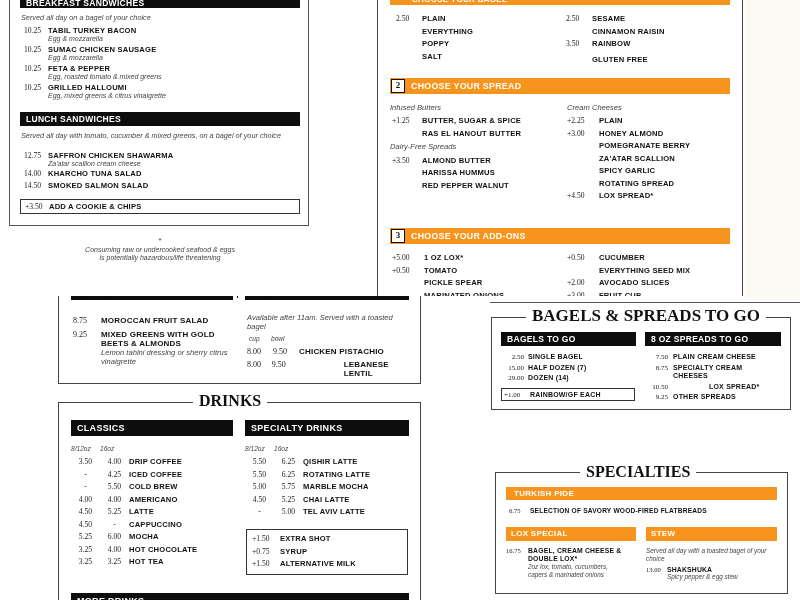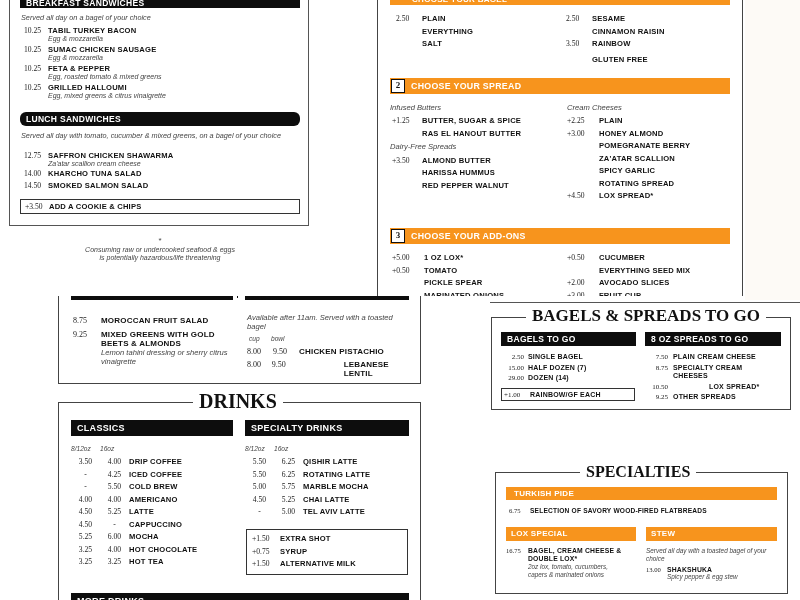--- a/index.html
+++ b/index.html
@@ -53,21 +53,21 @@
     </div>
     <div style="height:19px;">
       <div class="row">
           <span class="price" style="width:24px;">10.25</span>
           <span class="item">GRILLED HALLOUMI</span>
         </div>
       <div class="sub" style="margin-left:24px;">Egg, mixed greens &amp; citrus vinaigrette</div>
     </div>
   </div>
 
-  <div class="hdr-black" style="position:absolute; left:10px; top:118px; width:280px;border-radius:6px;">LUNCH SANDWICHES</div>
+  <div class="hdr-black" style="position:absolute; left:10px; top:118px; width:280px;">LUNCH SANDWICHES</div>
   <div class="note" style="position:absolute; left:11px; top:138px; width:280px;">Served all day with tomato, cucumber &amp; mixed greens, on a bagel of your choice</div>
 
   <div style="position:absolute; left:14px; top:157px; width:280px;">
     <div style="height:18px;">
       <div class="row">
           <span class="price" style="width:24px;">12.75</span>
           <span class="item">SAFFRON CHICKEN SHAWARMA</span>
         </div>
       <div class="sub" style="margin-left:24px;">Za'atar scallion cream cheese</div>
     </div>
@@ -103,20 +103,24 @@
     <span class="ttl" style="margin-left:22px; font-size:8px; line-height:8px;">CHOOSE YOUR BAGEL</span>
   </div>
   <div style="position:absolute; left:18px; top:20px; width:170px;">
     <div class="row" style="height:12.5px;">
         <span class="price" style="width:26px;">2.50</span>
         <span class="item">PLAIN</span>
       </div>
     <div class="row" style="height:12.5px;">
         <span class="price" style="width:26px;"></span>
         <span class="item">EVERYTHING</span>
+      </div>
+    <div class="row" style="height:12.5px;">
+        <span class="price" style="width:26px;"></span>
+        <span class="item">POPPY</span>
       </div>
     <div class="row" style="height:12.5px;">
         <span class="price" style="width:26px;"></span>
         <span class="item">SALT</span>
       </div>
   </div>
   <div style="position:absolute; left:188px; top:20px; width:170px;">
     <div class="row" style="height:12.5px;">
         <span class="price" style="width:26px;">2.50</span>
         <span class="item">SESAME</span>
@@ -271,21 +275,21 @@
       </div>
     <div class="row" style="height:12.5px;">
         <span class="price" style="width:26px; font-size:8px;">8.00</span>
         <span class="price" style="width:26px; font-size:8px;">9.50</span>
         <span class="item" style="font-size:8px;margin-left:47px;">LEBANESE LENTIL</span>
       </div>
   </div>
 </div>
 
 <div class="panel" style="left:58px; top:402px; width:363px; height:210px; border:1.5px solid #444; overflow:visible;">
-  <div class="big-title" style="left:134px; top:-12px; font-size:20px; line-height:20px;">DRINKS</div>
+  <div class="big-title" style="left:134px; top:-12px; font-size:16px; line-height:20px;">DRINKS</div>
 
   <div class="hdr-black" style="position:absolute; left:12px; top:17px; width:162px; height:16px; font-size:9px; line-height:12px;">CLASSICS</div>
   <div class="hdr-black" style="position:absolute; left:186px; top:17px; width:164px; height:16px; font-size:9px; line-height:12px;">SPECIALTY DRINKS</div>
 
   <div style="position:absolute; left:12px; top:42px; width:165px;">
     <div class="row" style="height:12px;">
         <span class="note" style="width:29px; font-size:6.6px;">8/12oz</span>
         <span class="note" style="font-size:6.6px;">16oz</span>
       </div>
     <div class="row" style="height:12.5px;">

